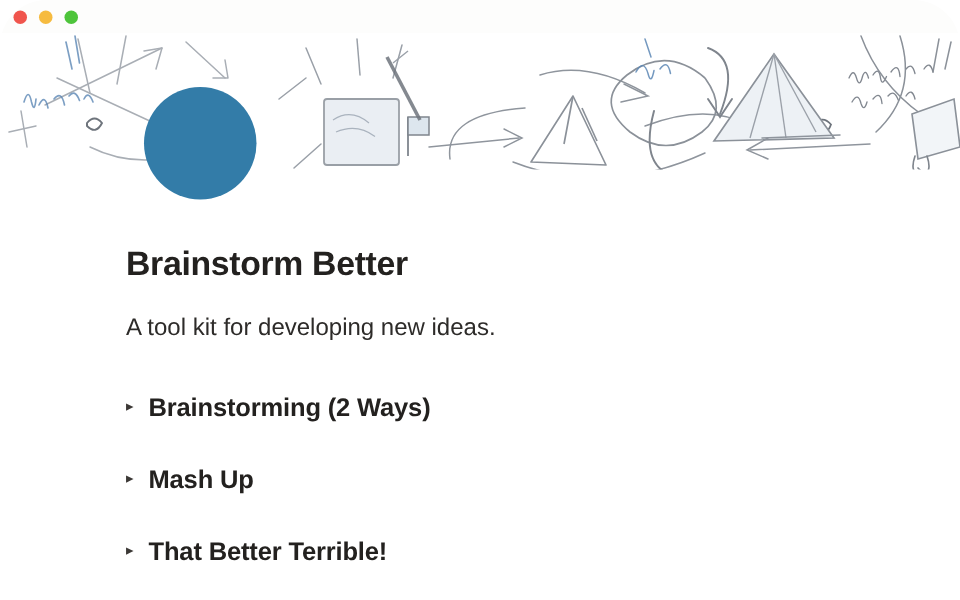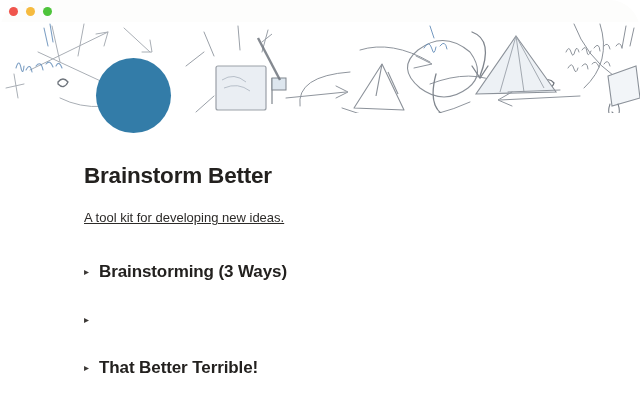--- a/index.html
+++ b/index.html
@@ -99,25 +99,24 @@
     font-size: 22.5px;
     font-weight: bold;
     color: #23211f;
     letter-spacing: -0.2px;
     white-space: nowrap;
   }
   .subtitle {
     position: absolute;
     left: 84px;
     top: 77px;
-    font-size: 13px;
+    font-size: 16px;
     font-weight: normal;
     color: #2d2b29;
     white-space: nowrap;
-    text-decoration: underline;
   }
 
   .toc-list {
     position: absolute;
     left: 84px;
     top: 115px;
     width: 520px;
     list-style: none;
     margin: 0;
     padding: 0;
@@ -292,25 +291,26 @@
   <div class="content">
 
     <h1 class="page-title">Brainstorm Better</h1>
 
     <div class="subtitle">A tool kit for developing new ideas.</div>
 
     <ul class="toc-list">
 
       <li class="toc-item">
         <span class="toc-marker">▸</span>
-        <span class="toc-label">Brainstorming (3 Ways)</span>
+        <span class="toc-label">Brainstorming (2 Ways)</span>
       </li>
 
       <li class="toc-item">
         <span class="toc-marker">▸</span>
+        <span class="toc-label">Mash Up</span>
       </li>
 
       <li class="toc-item">
         <span class="toc-marker">▸</span>
         <span class="toc-label">That Better Terrible!</span>
       </li>
 
     </ul>
   </div>
 </div>

